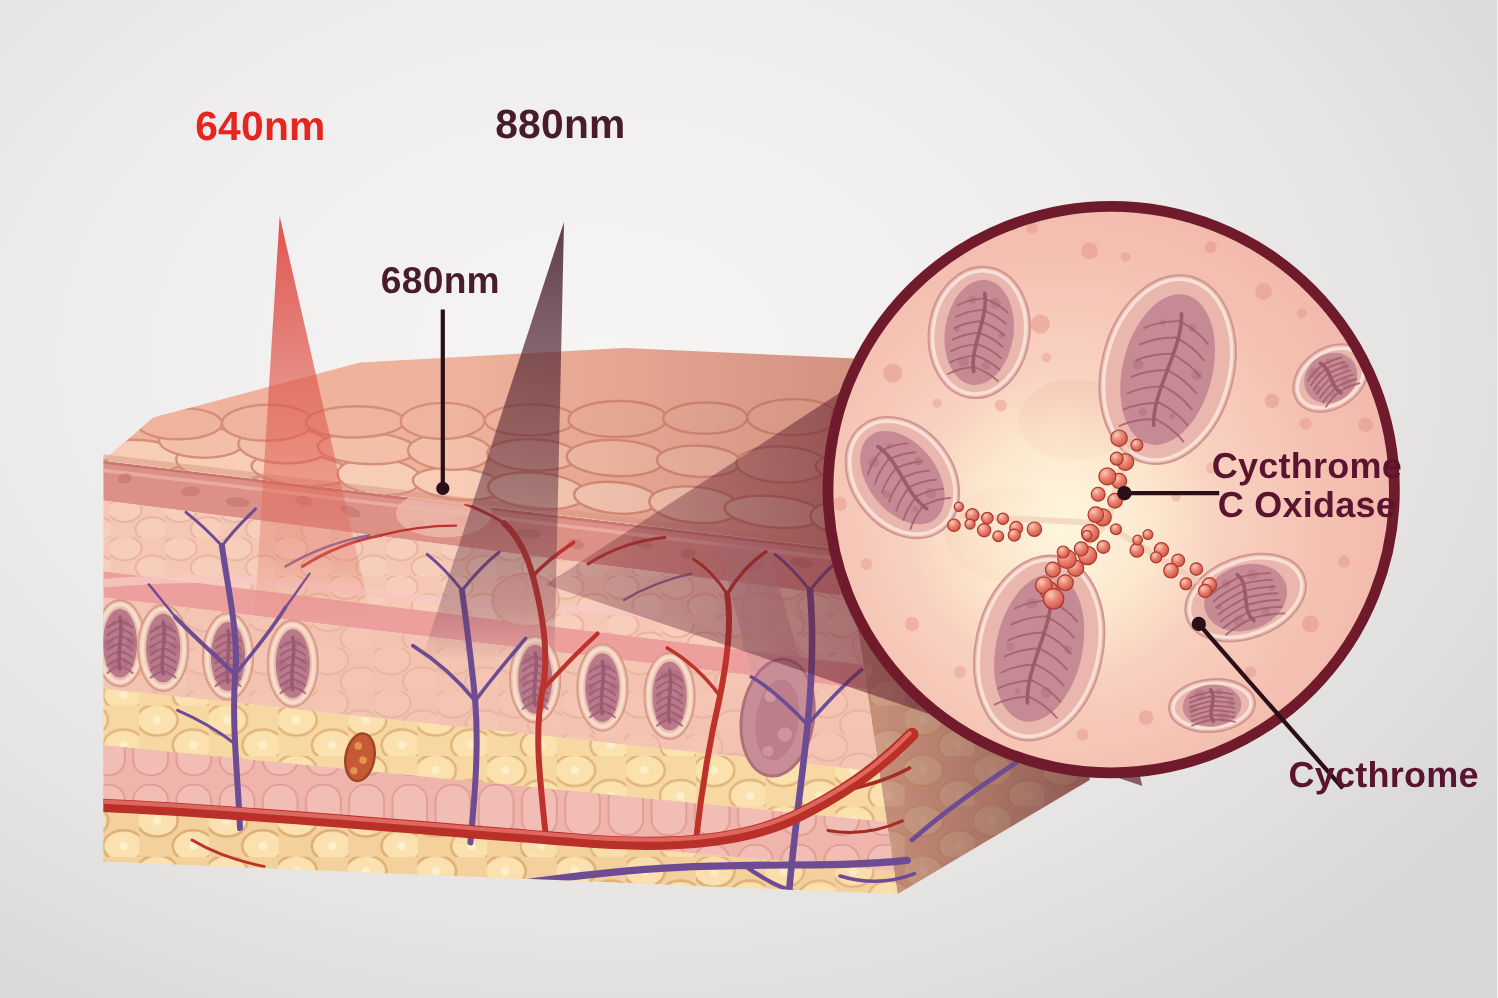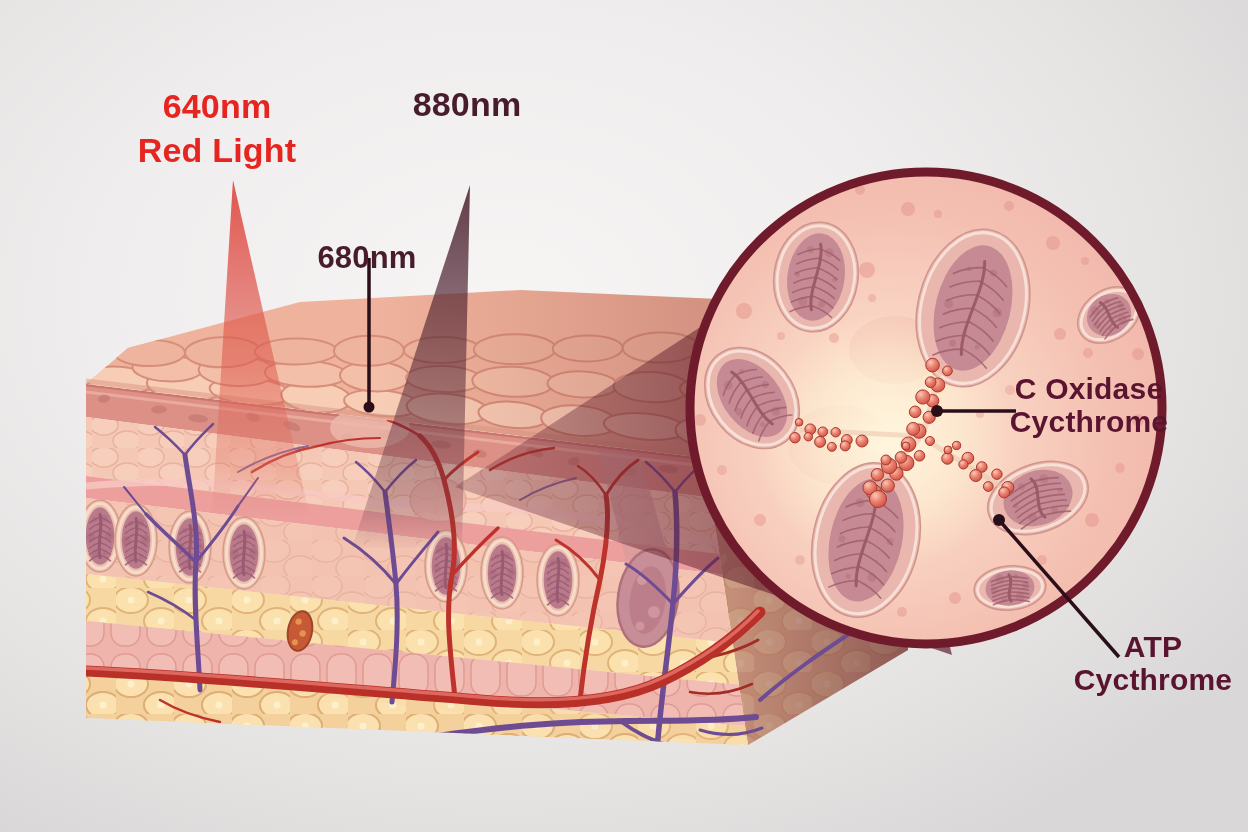--- a/index.html
+++ b/index.html
@@ -3,21 +3,21 @@
 <meta charset="utf-8">
 <style>
   html,body{margin:0;padding:0;}
   body{width:1248px;height:832px;overflow:hidden;font-family:"Liberation Sans","DejaVu Sans",sans-serif;}
   .stage{position:relative;width:1248px;height:832px;
     background:radial-gradient(ellipse 900px 640px at 40% 36%, #f6f5f4 0%, #efeded 45%, #e6e4e3 75%, #d9d7d7 100%);}
   svg{position:absolute;left:0;top:0;}
   .lbl{position:absolute;font-weight:700;text-align:center;transform:translateX(-50%);line-height:1.3;letter-spacing:.2px;white-space:nowrap;}
   .lbl-red{color:var(--c-red_label,#e62420);font-size:34px;}
   .lbl-dark{color:var(--c-dark_label,#471c2c);font-size:34px;}
-  .lbl-mid{color:var(--c-dark_label,#471c2c);font-size:31px;margin-top:24px;}
+  .lbl-mid{color:var(--c-dark_label,#471c2c);font-size:31px;}
   .lbl-inset{color:var(--c-inset_label,#5a1430);font-size:30px;line-height:1.1;}
 </style>
 </head>
 <body>
 
 <div class="stage">
 <svg id="scene" width="1248" height="832" viewBox="0 0 1248 832">
   <defs>
     <clipPath id="frontClip">
           <polygon points="86,384 705,458 748,745 86,718"></polygon>
@@ -722,27 +722,25 @@
     <circle cx="369" cy="407" r="5.5" stroke="none"></circle>
     <line x1="941" y1="411" x2="1016" y2="411" stroke-width="3.5"></line>
     <circle cx="937" cy="411" r="6" stroke="none"></circle>
     <line x1="999" y1="520" x2="1119" y2="657" stroke-width="3.5"></line>
     <circle cx="999" cy="520" r="6" stroke="none"></circle>
   </g>
 </svg>
 
 <div class="lbl lbl-red" style="left:217px;top:84px;">
   <div>640nm</div>
-  <div>Red Light</div>
 </div>
 <div class="lbl lbl-dark" style="left:467px;top:82px;">
   <div>880nm</div>
 </div>
 <div class="lbl lbl-mid" style="left:367px;top:214px;">680nm</div>
 <div class="lbl lbl-inset" style="left:1089px;top:372px;">
+  <div>Cycthrome</div>
   <div>C Oxidase</div>
-  <div>Cycthrome</div>
 </div>
 <div class="lbl lbl-inset" style="left:1153px;top:630px;">
-  <div>ATP</div>
   <div>Cycthrome</div>
 </div>
 </div>
 
 </body></html>

